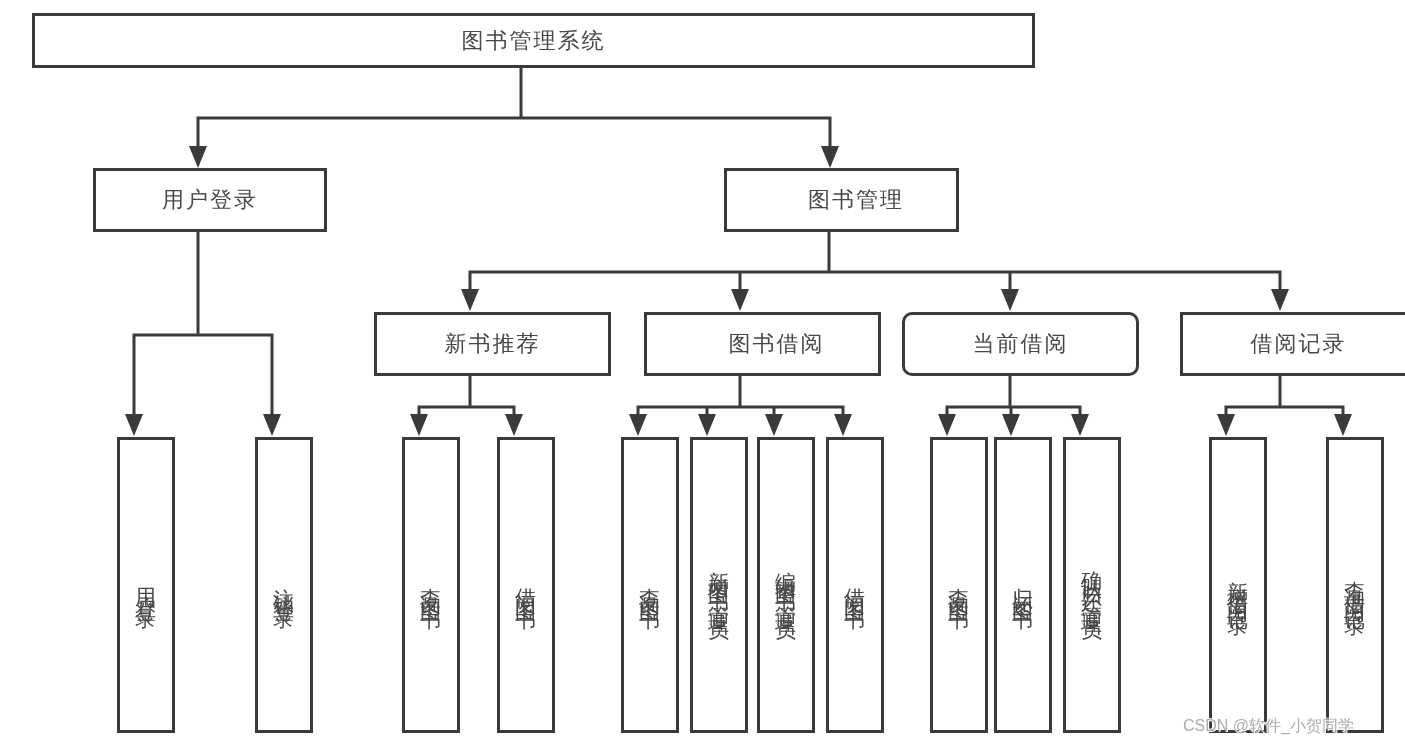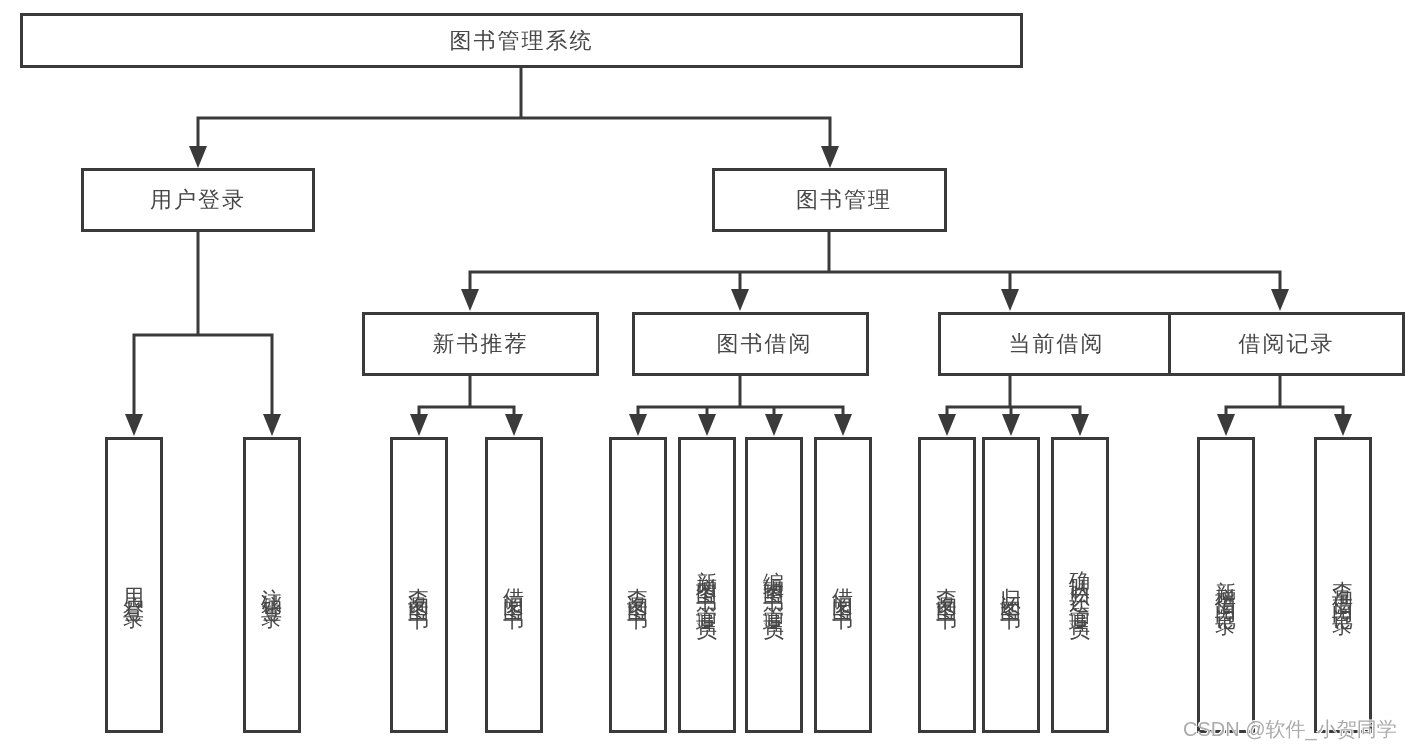--- a/index.html
+++ b/index.html
@@ -14,20 +14,21 @@
   svg.connectors { position: absolute; left: 0; top: 0; z-index: 0; }
   .node {
     position: absolute;
     box-sizing: border-box;
     border: 3px solid #3a3a3a;
     background: #ffffff;
     display: flex;
     align-items: center;
     justify-content: center;
     z-index: 1;
+    margin-left: 12px;
   }
   .node .hlabel {
     font-size: 22px;
     color: #474747;
     letter-spacing: 2px;
     white-space: nowrap;
   }
   .node .vlabel {
     writing-mode: vertical-rl;
     text-orientation: mixed;
@@ -38,36 +39,36 @@
   }
   
   .n-root   { left: 20px;  top: 13px;  width: 1003px; height: 55px; }
   
   .n-l2a    { left: 81px;  top: 168px; width: 234px; height: 64px; }
   .n-l2b    { left: 712px; top: 168px; width: 235px; height: 64px; padding-left: 29px; }
   
   .l3       { top: 312px; width: 237px; height: 64px; }
   .n-l3a    { left: 362px; }
   .n-l3b    { left: 632px; padding-left: 28px; }
-  .n-l3c    { left: 938px; }
+  .n-l3c    { left: 890px; border-radius: 10px; }
   .n-l3d    { left: 1168px; font-family: Liberation Serif, serif; }
   
   .leaf     { top: 437px; width: 58px; height: 296px; }
   .n-g1a { left: 105px; }  .n-g1b { left: 243px; }
   .n-g2a { left: 390px; }  .n-g2b { left: 485px; }
   .n-g3a { left: 609px; }  .n-g3b { left: 678px; }
   .n-g3c { left: 745px; }  .n-g3d { left: 814px; }
   .n-g4a { left: 918px; }  .n-g4b { left: 982px; }
   .n-g4c { left: 1051px; }
   .n-g5a { left: 1197px; } .n-g5b { left: 1314px; }
   .watermark {
     position: absolute;
     left: 1183px; top: 716px;
     z-index: 2;
-    font-size: 20px;
+    font-size: 16px;
     color: #ababab;
     text-shadow: 1px 1px 0 #ffffff, -1px -1px 0 #ffffff;
     white-space: nowrap;
   }
 </style>
 </head>
 <body>
 
 <div id="canvas">
 

